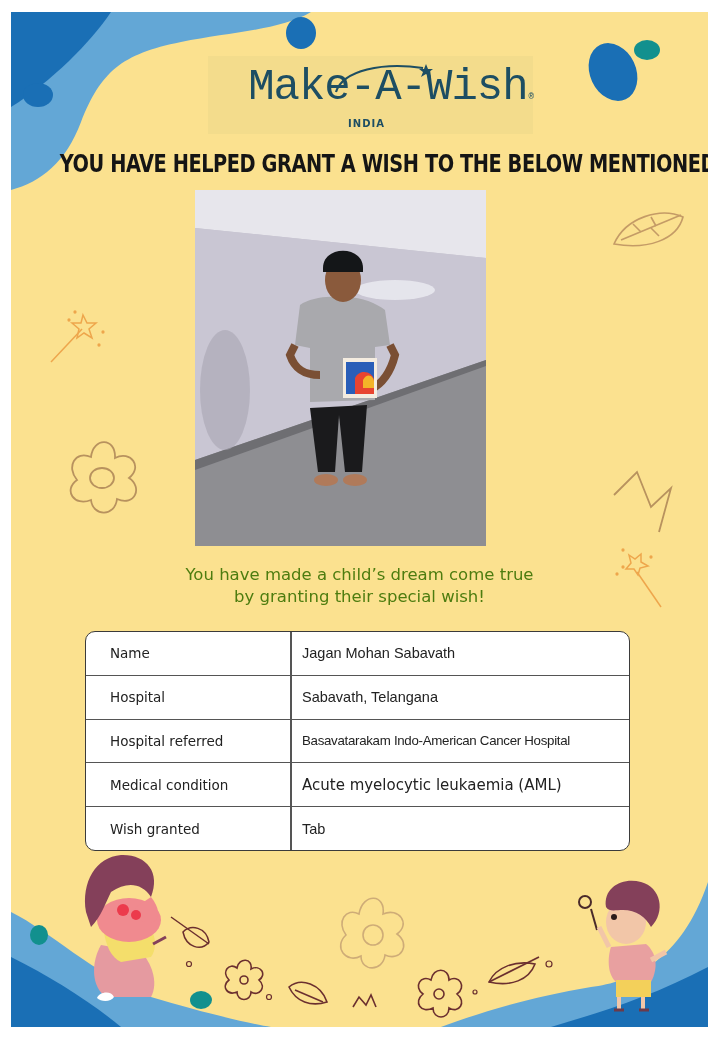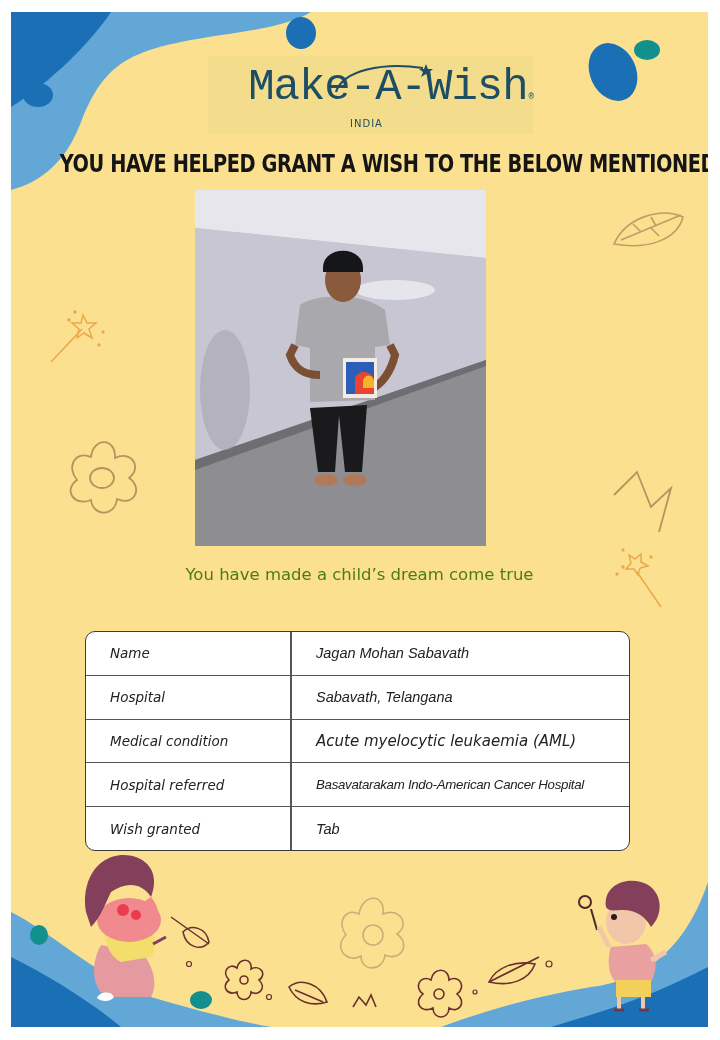--- a/index.html
+++ b/index.html
@@ -2,31 +2,31 @@
 <html><head>
   <meta charset="utf-8">
   <style>
     html, body { margin: 0; padding: 0; background: #ffffff; }
     body { width: 720px; height: 1040px; position: relative; overflow: hidden; font-family: "Liberation Sans", sans-serif; }
     .poster { position: absolute; left: 11px; top: 12px; width: 697px; height: 1015px; background: #fbe18f; overflow: hidden; }
     .deco { position: absolute; left: 0; top: 0; }
     .logo-box { position: absolute; left: 197px; top: 44px; width: 325px; height: 78px; background: #f3dc8c; }
     .logo-text { position: absolute; left: 0; right: 0; top: 6px; text-align: right; font-family: Liberation Mono, monospace; font-size: 44px; color: #1d4e63; letter-spacing: -1px; }
     .logo-reg { font-size: 9px; vertical-align: baseline; margin-left: 1px; }
-    .logo-sub { position: absolute; left: 0; right: 8px; top: 62px; text-align: center; font-family: "DejaVu Sans", sans-serif; font-weight: normal; font-size: 10px; color: #1d4e63; letter-spacing: 1px; }
+    .logo-sub { position: absolute; left: 0; right: 8px; top: 62px; text-align: center; font-family: "DejaVu Sans", sans-serif; font-weight: bold; font-size: 10px; color: #1d4e63; letter-spacing: 1px; }
     .logo-arc { position: absolute; left: 0; top: 0; }
     .headline { position: absolute; left: 0; right: 0; top: 137px; text-align: center; font-family: "DejaVu Sans Condensed", "DejaVu Sans", sans-serif; font-weight: bold; font-size: 25px; color: #151515; letter-spacing: -0.5px; transform: scaleX(0.86); transform-origin: center; white-space: nowrap; }
     .photo { position: absolute; left: 184px; top: 178px; width: 291px; height: 356px; overflow: hidden; background: #8f8f93; }
     .message { position: absolute; left: 0; right: 0; top: 552px; text-align: center; font-family: "DejaVu Sans", sans-serif; font-size: 16.5px; line-height: 22px; color: #4d7c0f; }
     .details { position: absolute; left: 74px; top: 619px; width: 545px; height: 220px; background: #ffffff; border: 1.5px solid #3b3b3b; border-radius: 10px; overflow: hidden; box-sizing: border-box; }
     .details table { width: 100%; height: 100%; border-collapse: collapse; }
-    .details td { border-bottom: 1.5px solid #555; padding: 0 0 0 24px; font-size: 14px; color: #222; height: 31px; font-style: italic; }
+    .details td { border-bottom: 1.5px solid #555; padding: 0 0 0 24px; font-size: 14px; color: #222; height: 31px; }
     .details tr:last-child td { border-bottom: none; }
     .details td.label { width: 180px; font-family: "DejaVu Sans", sans-serif; font-size: 13.5px; border-right: 2px solid #555; }
-    .details td.value { padding-left: 24px; font-family: "Liberation Sans", sans-serif; font-size: 14.5px; margin-left: 24px; }
+    .details td.value { padding-left: 10px; font-family: "Liberation Sans", sans-serif; font-size: 14.5px; margin-left: 24px; }
     .details td.value.small { font-size: 13.3px; letter-spacing: -0.3px; }
     .details td.value.calibri { font-family: "DejaVu Sans", sans-serif; font-size: 15px; }
     sup { font-size: 9px; }
   </style>
 </head>
 <body>
 
 <div class="poster">
 
   <svg class="deco" width="697" height="1015" viewBox="0 0 697 1015">
@@ -166,41 +166,42 @@
       <path d="M128 78 C128 55 168 55 168 78 L168 82 L128 82 Z" fill="#141618"></path>
       <rect x="148" y="168" width="34" height="40" fill="#f4ece0"></rect>
       <rect x="151" y="172" width="28" height="32" fill="#2a5eb8"></rect>
       <path d="M160 188 C165 178 178 182 179 190 L179 204 L160 204 Z" fill="#e84430"></path>
       <path d="M168 190 C172 182 179 186 179 192 L179 198 L168 198 Z" fill="#f4b428"></path>
     </svg>
   </div>
 
   <div class="message">
     <div>You have made a child’s dream come true</div>
+    <div>by granting their special wish!</div>
   </div>
 
   <div class="details">
     <table>
       <tbody>
           <tr>
         <td class="label">Name</td>
         <td class="value">Jagan Mohan Sabavath</td>
       </tr>
       <tr>
         <td class="label">Hospital</td>
         <td class="value">Sabavath, Telangana</td>
       </tr>
       <tr>
+        <td class="label">Hospital referred</td>
+        <td class="value small">Basavatarakam Indo-American Cancer Hospital</td>
+      </tr>
+      <tr>
         <td class="label">Medical condition</td>
         <td class="value calibri">Acute myelocytic leukaemia (AML)</td>
       </tr>
       <tr>
-        <td class="label">Hospital referred</td>
-        <td class="value small">Basavatarakam Indo-American Cancer Hospital</td>
-      </tr>
-      <tr>
         <td class="label">Wish granted</td>
         <td class="value">Tab</td>
       </tr>
     </tbody>
       </table>
   </div>
 </div>
 
 </body></html>

